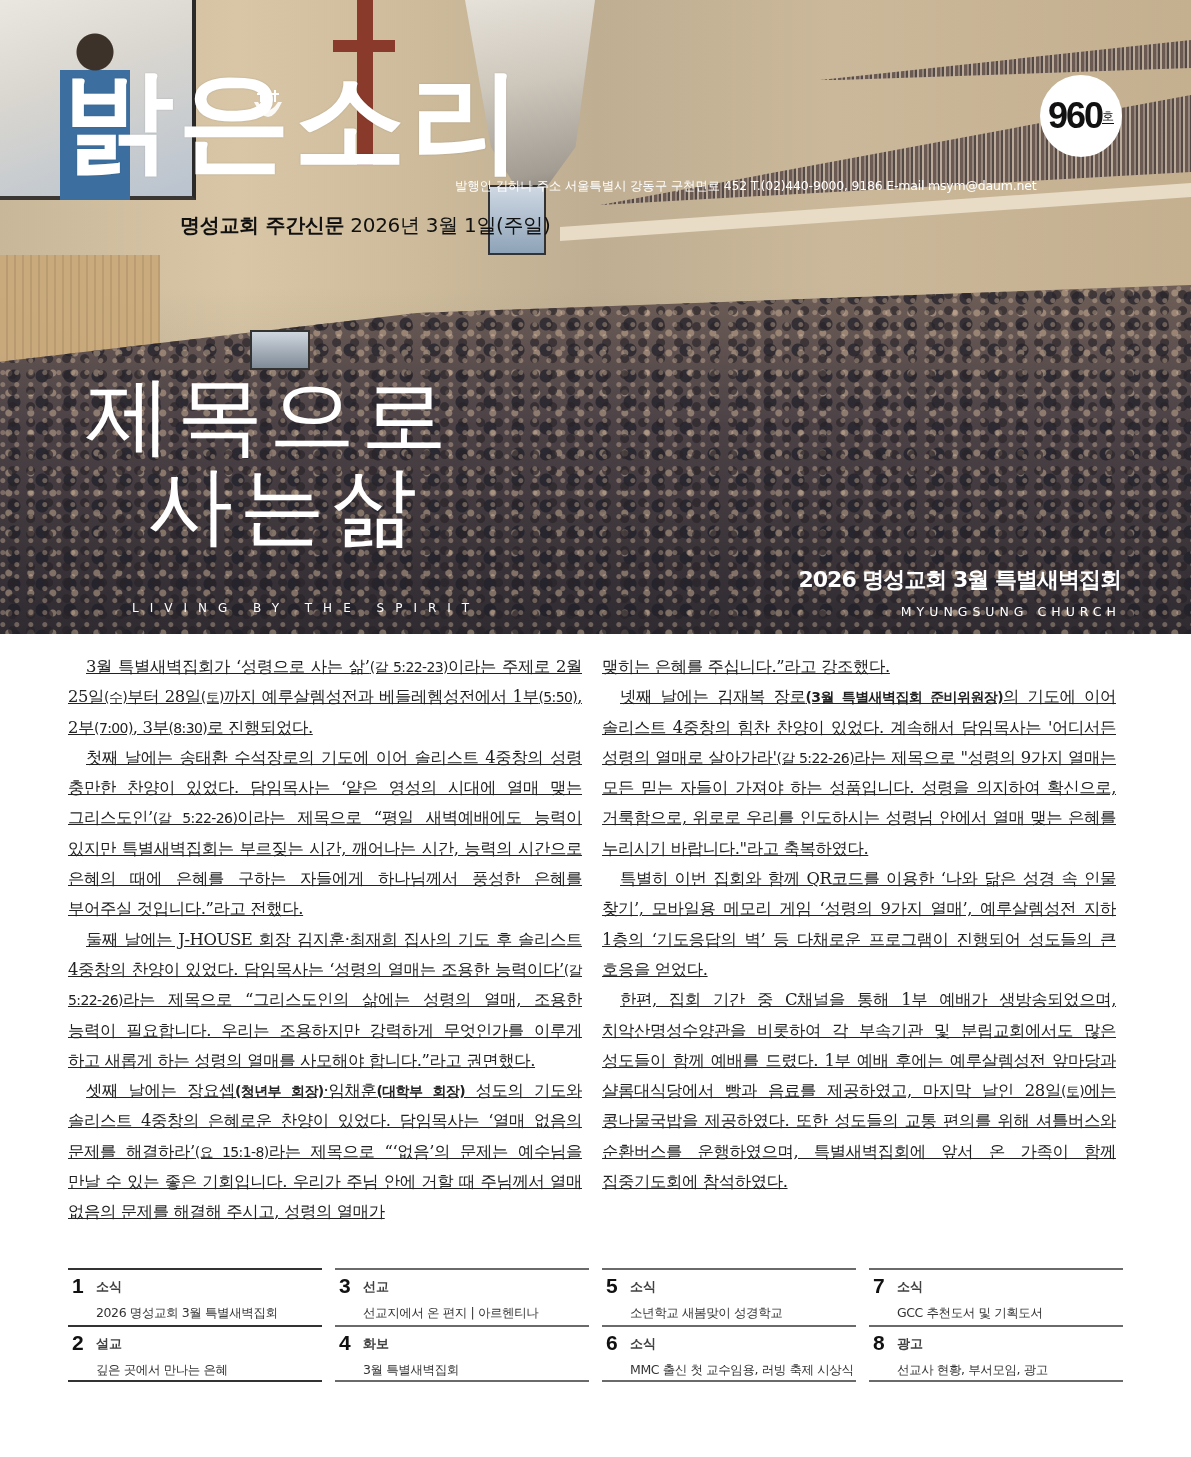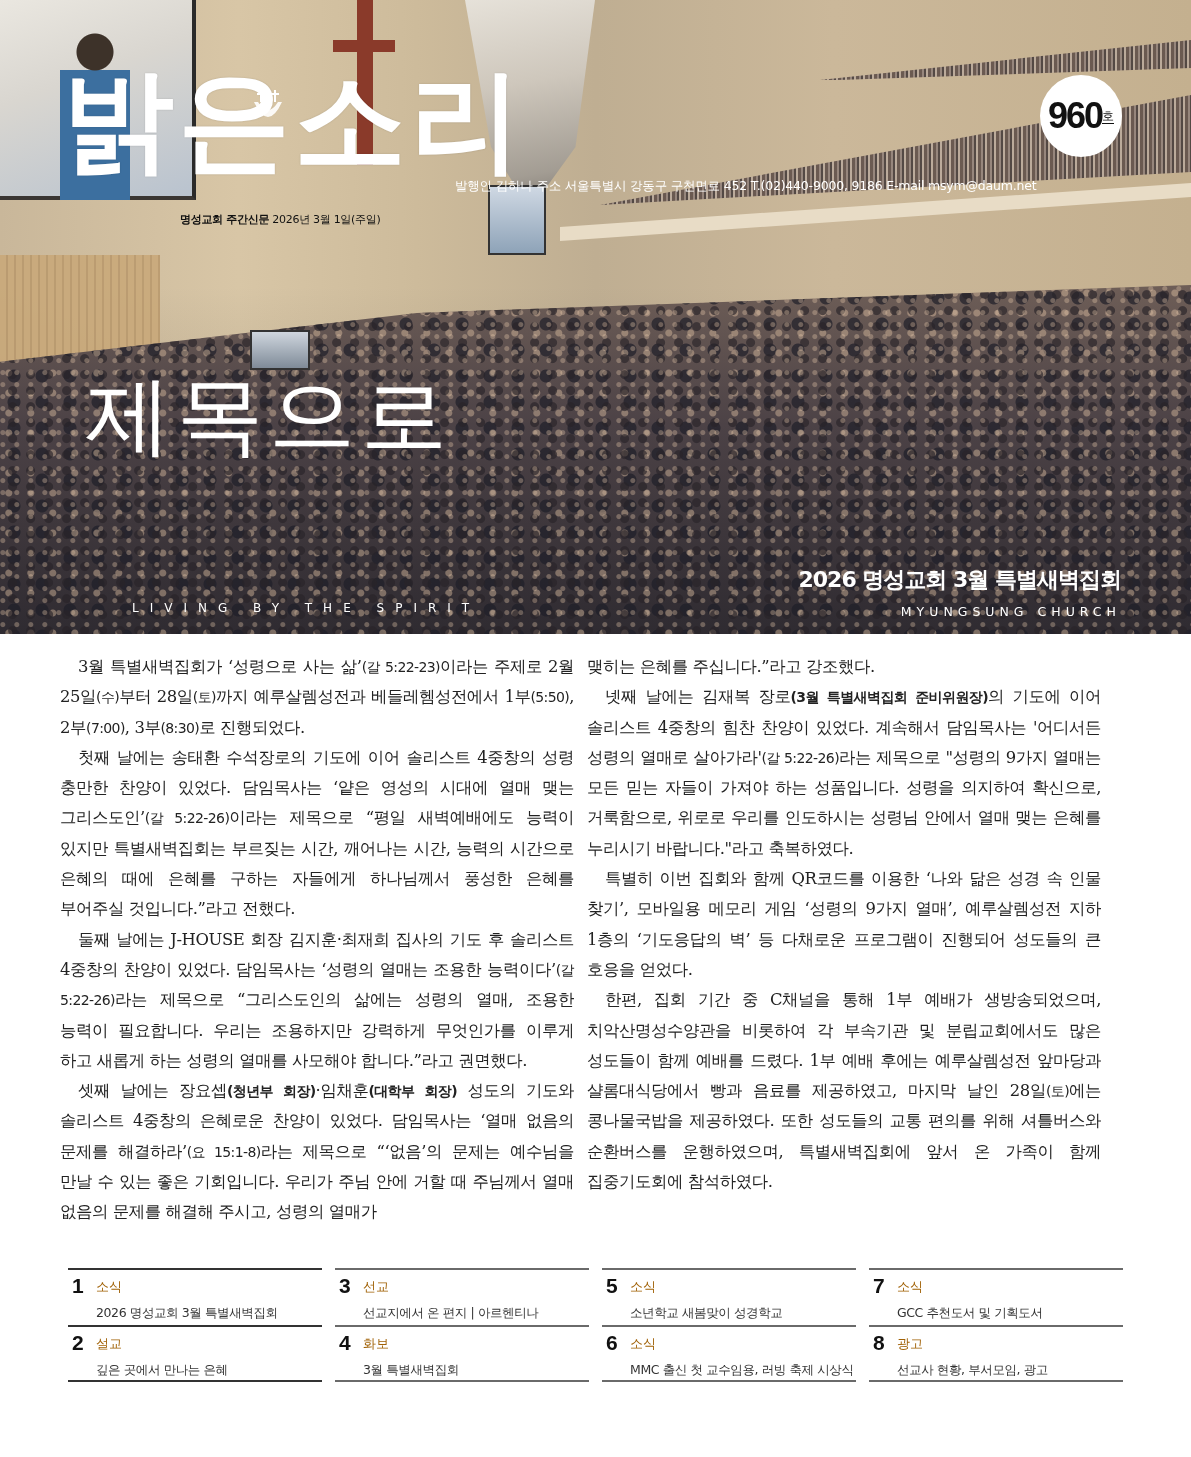--- a/index.html
+++ b/index.html
@@ -79,21 +79,21 @@
     .mast-title {
       position: absolute; left: 62px; top: 64px; font-family: "DejaVu Sans", sans-serif;
       font-size: 112px; font-weight: 700; color: #ffffff; letter-spacing: 4px; line-height: 1;
       text-shadow: 0 0 2px rgba(0,0,0,.15);
     }
     .mast-logo {
       position: absolute; left: 248px; top: 88px; width: 40px; height: 40px;
       color: #fff;
     }
     .mast-sub {
-      position: absolute; left: 180px; top: 212px; font-size: 11px; color: #111; letter-spacing: -0.3px;
+      position: absolute; left: 180px; top: 212px; font-size: 20px; color: #111; letter-spacing: -0.3px;
     }
     .mast-sub b { font-weight: 700; }
     .mast-info {
       position: absolute; left: 455px; top: 178px; font-size: 12.5px; color: #ffffff; letter-spacing: -0.2px;
       white-space: nowrap;
     }
     .mast-info b { font-weight: 400; }
     .issue-badge {
       position: absolute; left: 1040px; top: 75px; width: 82px; height: 82px; border-radius: 50%;
       background: #ffffff; display: flex; flex-direction: row; align-items: center; justify-content: center;
@@ -116,21 +116,21 @@
       position: absolute; right: 70px; top: 565px; color: #fff; font-size: 22px; font-weight: 700;
       letter-spacing: -1px; font-family: "DejaVu Sans", sans-serif;
     }
     .event-en {
       position: absolute; right: 70px; top: 604px; color: #fff; font-size: 12.5px; letter-spacing: 5px;
       font-family: "DejaVu Sans", sans-serif;
     }
 
     
     .article {
-      position: absolute; left: 60px; top: 652px; width: 1058px; display: flex; gap: 13px;
+      position: absolute; left: 68px; top: 652px; width: 1058px; display: flex; gap: 20px; text-decoration: underline;
     }
     .col { width: 514px; }
     .col p {
       font-family: "DejaVu Serif", "Liberation Serif", serif;
       font-size: 16.4px; line-height: 30.3px; color: #222; text-align: justify; letter-spacing: -0.4px;
       text-indent: 18px; word-break: keep-all;
     }
     .col p.noindent { text-indent: 0; }
     .col p .sans { font-family: "DejaVu Sans", sans-serif; font-size: 14px; letter-spacing: -0.6px; }
     .col p .sansb { font-family: "DejaVu Sans", sans-serif; font-size: 14px; letter-spacing: -0.6px; font-weight: 700; }
@@ -138,21 +138,21 @@
     
     .toc {
       position: absolute; left: 68px; top: 1268px; width: 1055px;
       display: grid; grid-template-columns: repeat(4, 254px); column-gap: 13px;
     }
     .toc-col { display: flex; flex-direction: column; }
     .toc-item { border-top: 2px solid #6a6a6a; height: 57px; position: relative; }
     .toc-col .toc-item:last-child { border-bottom: 2px solid #6a6a6a; }
     .toc-col:first-child .toc-item { border-color: #333; }
     .toc-num { position: absolute; left: 4px; top: 4px; font-size: 21px; font-weight: 700; color: #111; font-family: "Liberation Sans", sans-serif; }
-    .toc-cat { position: absolute; left: 28px; top: 8px; font-size: 13px; font-weight: 400; color: #a16207; }
+    .toc-cat { position: absolute; left: 28px; top: 8px; font-size: 13px; font-weight: 700; color: #404040; }
     .toc-title { position: absolute; left: 28px; top: 35px; font-size: 12.5px; color: #333; letter-spacing: -0.4px; white-space: nowrap; }
   </style>
 </head>
 <body>
 
 <div class="hero">
   <div class="screen-left">
     <div class="person"></div>
   </div>
   <div class="wall-left"></div>
@@ -191,20 +191,21 @@
     <b>E-mail</b>
     <span>msym@daum.net</span>
   </div>
   <div class="issue-badge">
     <span class="issue-num">960</span>
     <span class="issue-unit">호</span>
   </div>
 
   <div class="headline">
     <span class="l1">제목으로</span>
+    <span class="l2">사는삶</span>
   </div>
   <div class="headline-en">LIVING BY THE SPIRIT</div>
   <div class="event-title">2026 명성교회 3월 특별새벽집회</div>
   <div class="event-en">MYUNGSUNG CHURCH</div>
 </div>
 
 <div class="article">
   <div class="col" id="col1">
       <p><span>3월 특별새벽집회가 ‘성령으로 사는 삶’</span><span class="sans">(갈 5:22-23)</span><span>이라는 주제로 2월 25일</span><span class="sans">(수)</span><span>부터 28일</span><span class="sans">(토)</span><span>까지 예루살렘성전과 베들레헴성전에서 1부</span><span class="sans">(5:50)</span><span>, 2부</span><span class="sans">(7:00)</span><span>, 3부</span><span class="sans">(8:30)</span><span>로 진행되었다.</span></p>
       <p><span>첫째 날에는 송태환 수석장로의 기도에 이어 솔리스트 4중창의 성령 충만한 찬양이 있었다. 담임목사는 ‘얕은 영성의 시대에 열매 맺는 그리스도인’</span><span class="sans">(갈 5:22-26)</span><span>이라는 제목으로 “평일 새벽예배에도 능력이 있지만 특별새벽집회는 부르짖는 시간, 깨어나는 시간, 능력의 시간으로 은혜의 때에 은혜를 구하는 자들에게 하나님께서 풍성한 은혜를 부어주실 것입니다.”라고 전했다.</span></p>

